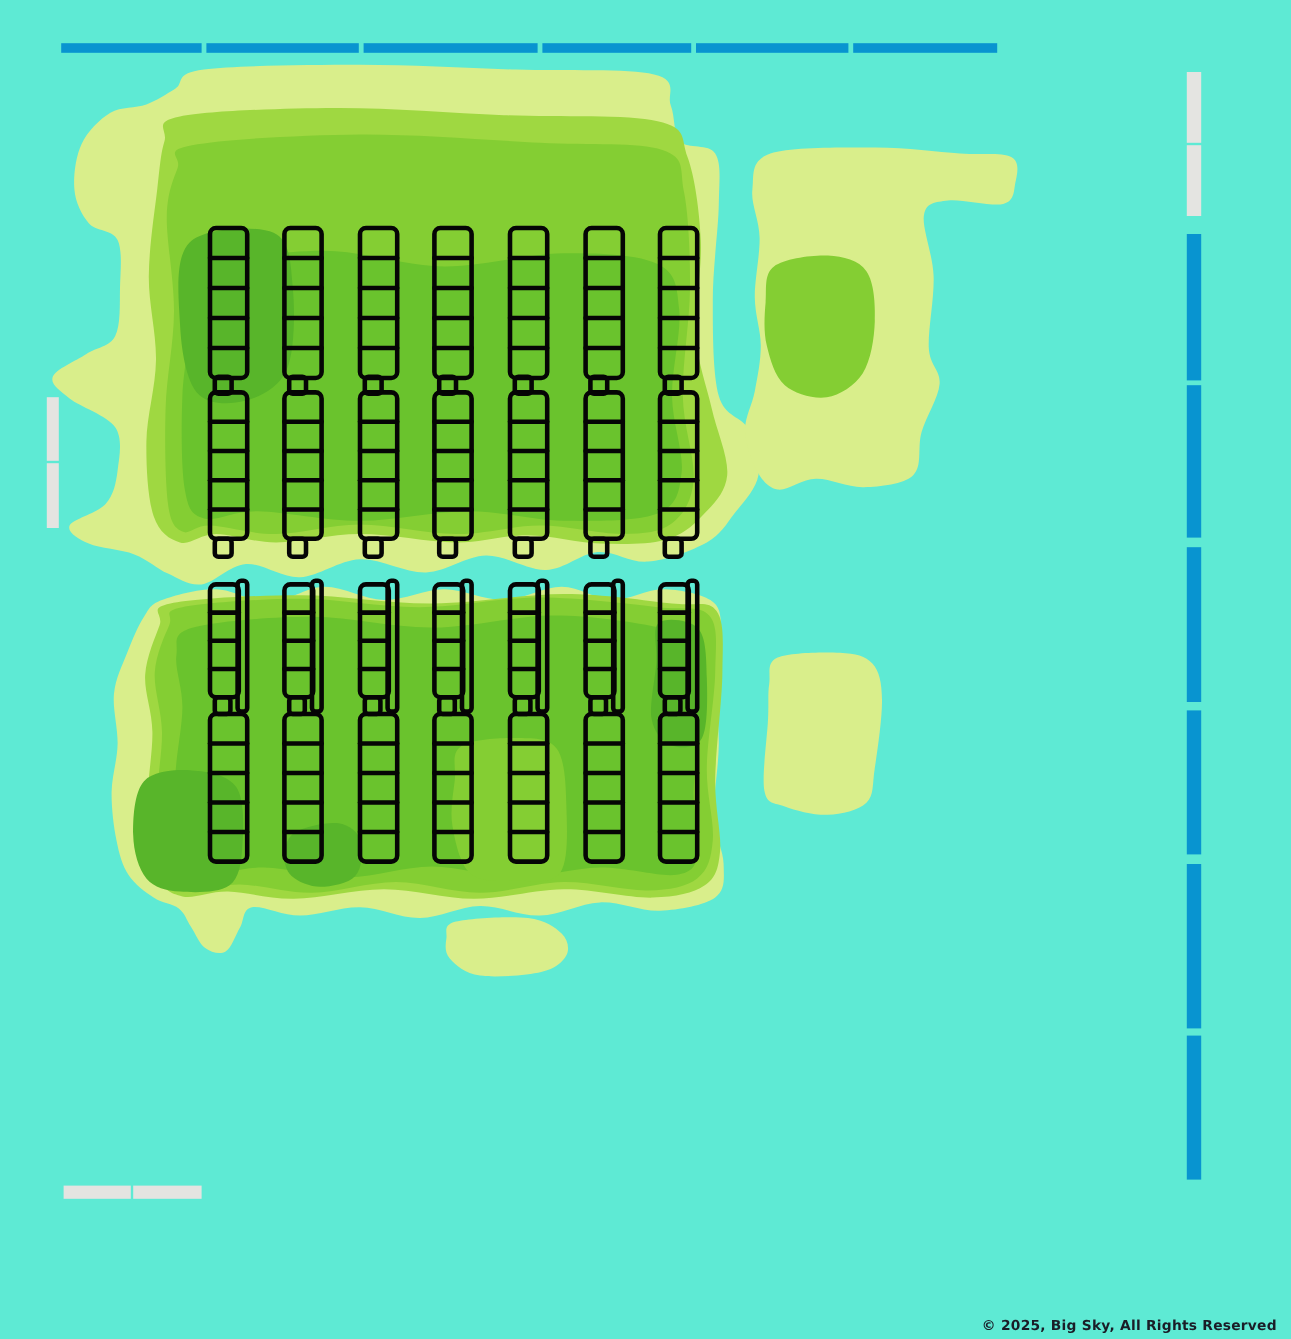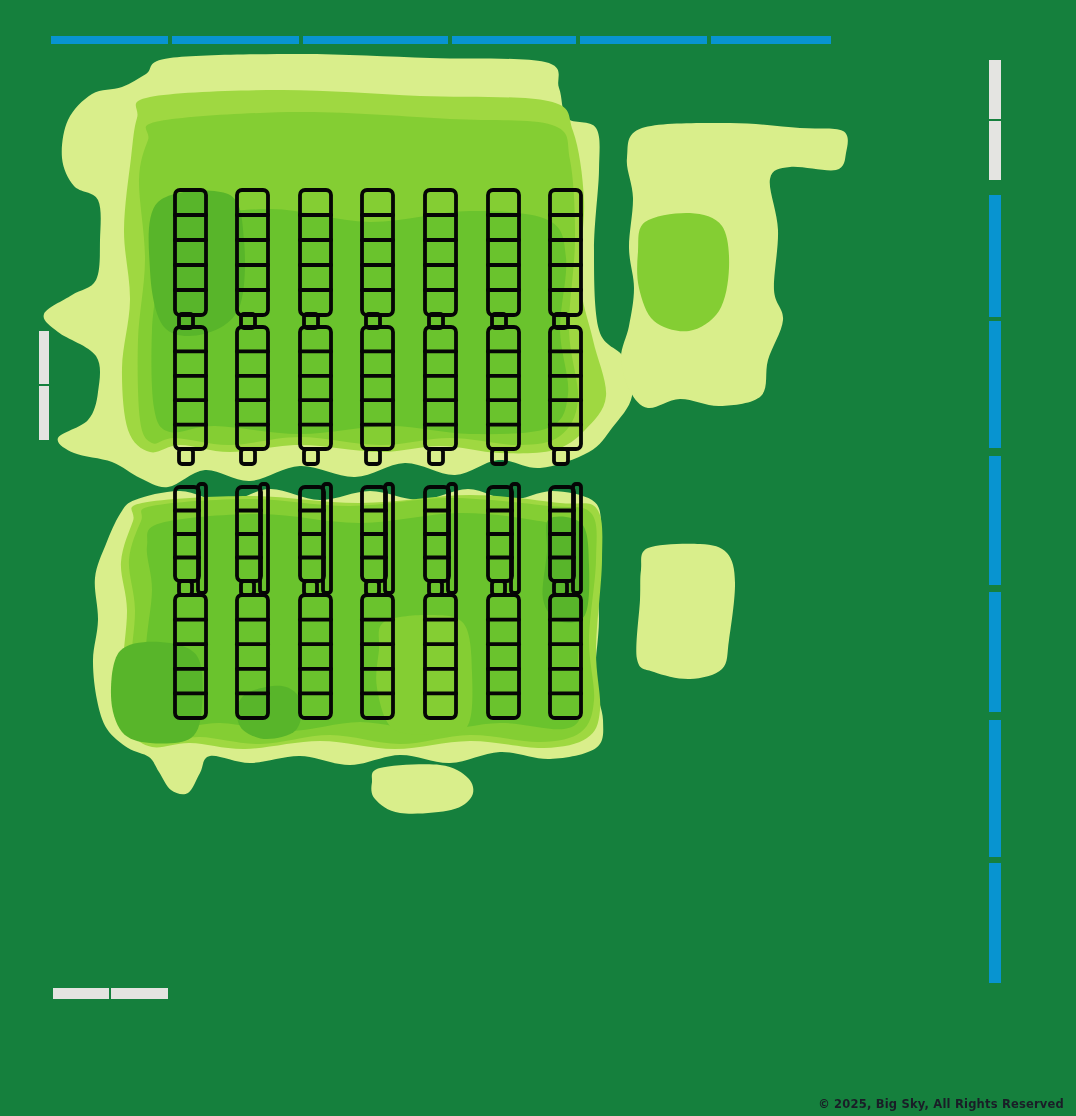--- a/index.html
+++ b/index.html
@@ -1,17 +1,17 @@
 <!DOCTYPE html>
 <html><head>
 <meta charset="utf-8">
 <style>
   html,body{margin:0;padding:0;background:#000;}
   .stage{
-    position:relative;width:1076px;height:1116px;background:#15803d;
+    position:relative;width:1076px;height:1116px;background:#5eead4;
     overflow:hidden;font-family:"DejaVu Sans",sans-serif;
   }
   .stage svg{position:absolute;left:0;top:0;}
   .copyright{
     position:absolute;right:12px;bottom:5px;
     font-size:11.5px;font-weight:bold;letter-spacing:.2px;
     color:#1a1d27;white-space:nowrap;
   }
 </style>
 </head>

